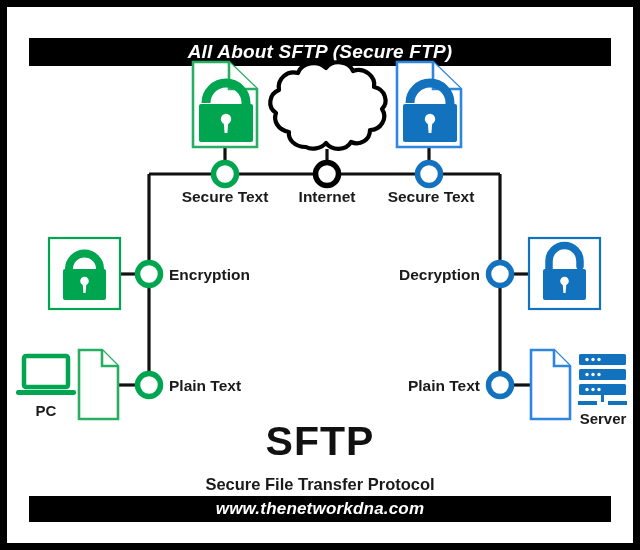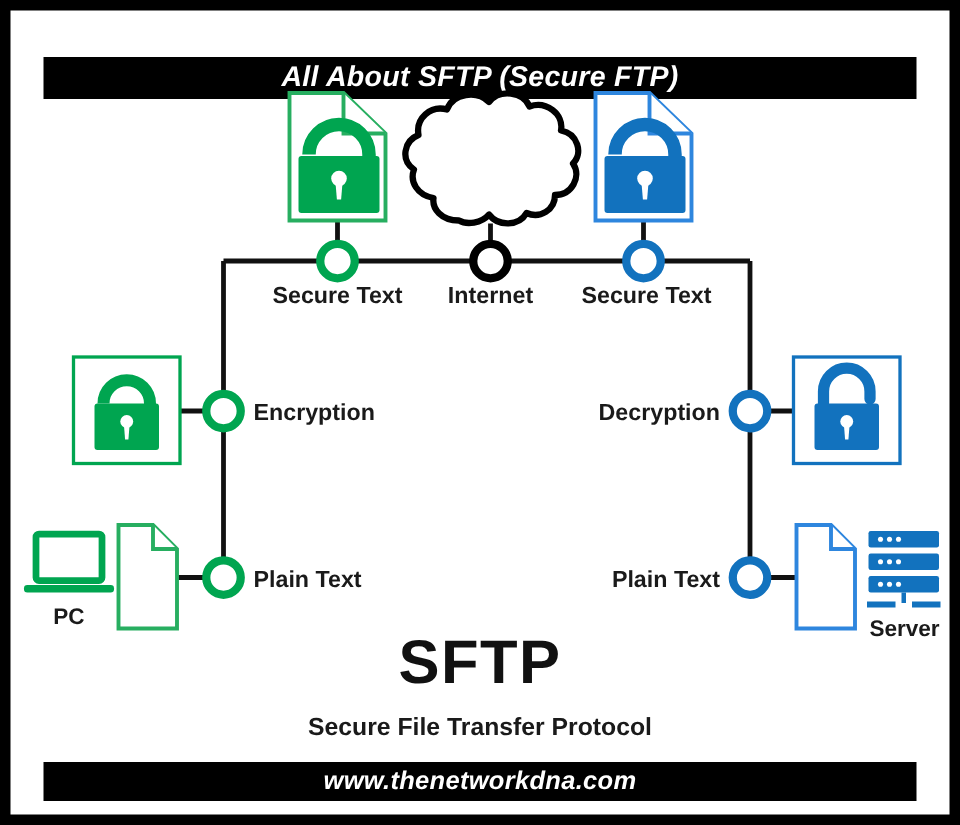--- a/index.html
+++ b/index.html
@@ -31,21 +31,21 @@
     font-style:italic;
     text-align:center;
     letter-spacing:0.2px;
     white-space:nowrap;
     overflow:hidden;
   }
   #title-banner{
     top:7px;height:28px;line-height:28px;font-size:19px;margin-top:24px;
   }
   #footer-banner{
-    bottom:9px;height:26px;line-height:26px;font-size:17px;
+    bottom:21px;height:26px;line-height:26px;font-size:17px;
   }
   #canvas{
     position:absolute;
     left:0;top:40px;
     width:626px;height:455px;
     display:block;
   }
   .dg-label{
     font-family:"Liberation Sans","DejaVu Sans",sans-serif;
     font-weight:bold;

